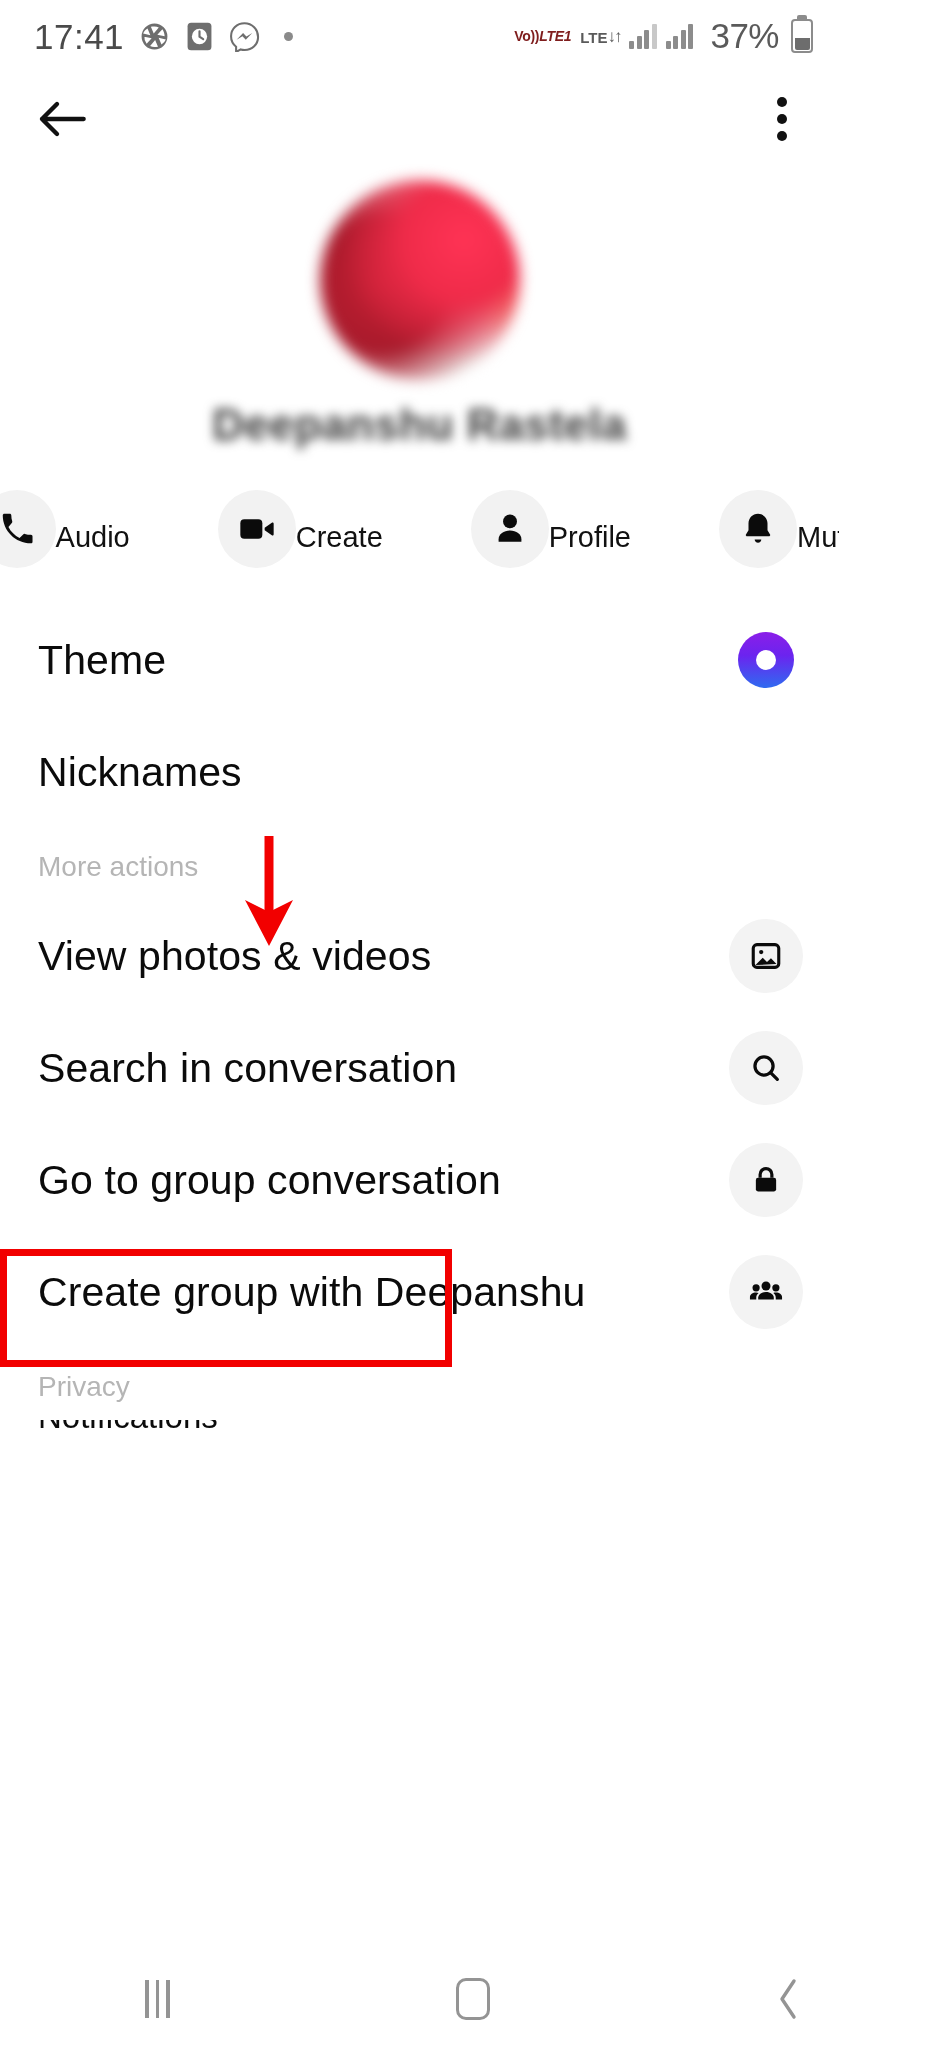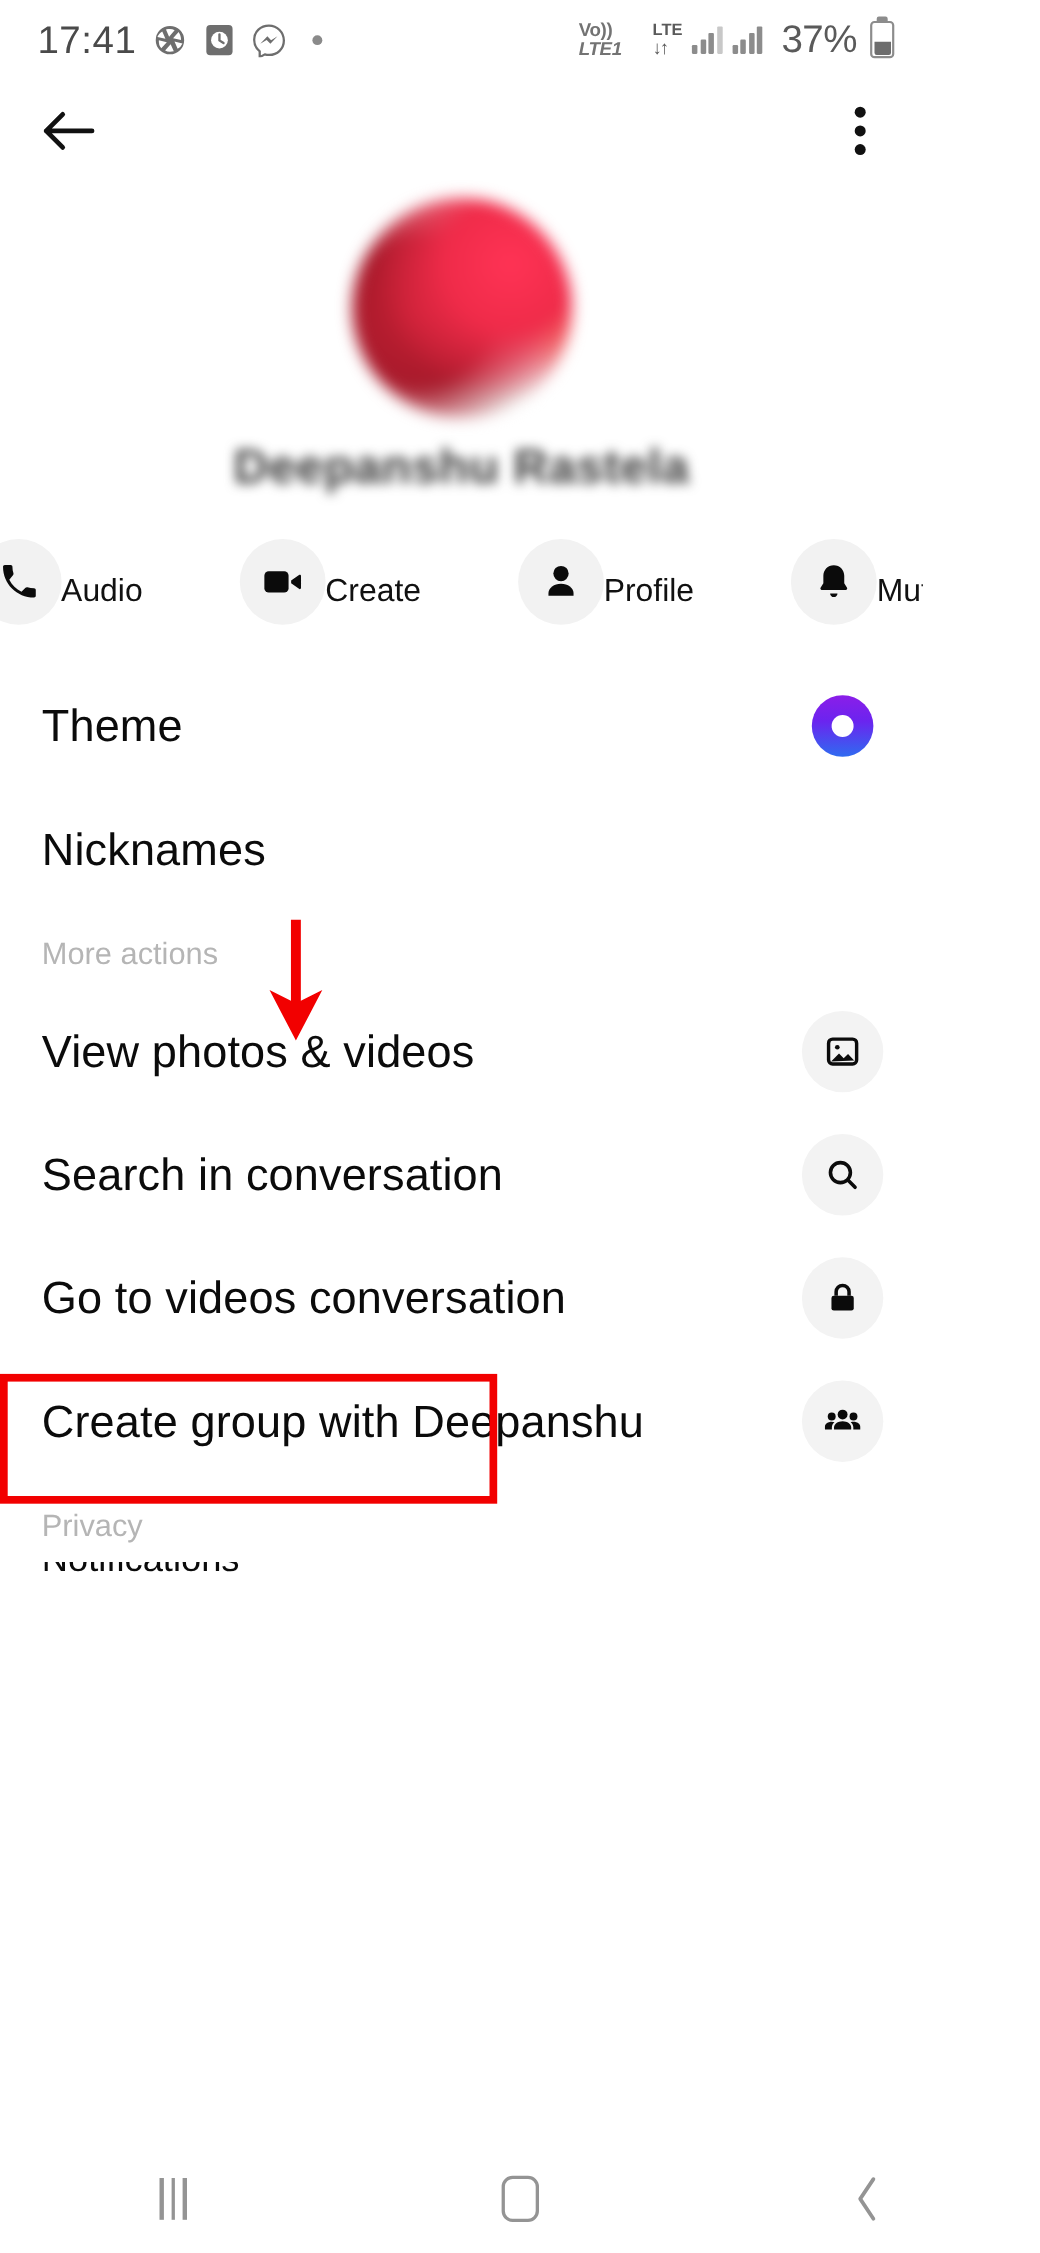--- a/index.html
+++ b/index.html
@@ -29,31 +29,31 @@
     letter-spacing:0.5px; line-height:1;
   }
   .sb-right { display:flex; align-items:center; gap:9px; }
 
   .ic-aperture { width:31px; height:31px; display:block; }
   .ic-clockbox { width:29px; height:31px; display:block; }
   .ic-messenger { width:31px; height:31px; display:block; }
   .sb-dot { width:9px; height:9px; border-radius:50%; background:#8a8a8a; margin-left:9px; }
 
   .volte-stack {
-    display:flex; flex-direction:column;
-    line-height:1.0; color:#737373;
-    font-size:17px; font-weight:700;
+    display:flex; flex-direction:row;
+    line-height:1.0; color:#7f1d1d;
+    font-size:14px; font-weight:700;
     font-family:"Liberation Sans", sans-serif;
   }
   .volte-stack .r1 { letter-spacing:-0.3px; }
   .volte-stack .r2 { letter-spacing:-0.3px;font-style:italic; }
   .lte-stack {
-    display:flex; flex-direction:column; align-items:flex-start;
+    display:flex; flex-direction:row; align-items:flex-end;
     line-height:1.0; color:#5a5a5a;
-    font-size:15px; font-weight:700; margin-left:19px;
+    font-size:15px; font-weight:700; margin-left:0;
   }
   .arrows { font-size:17px; line-height:1; letter-spacing:-2px; }
   .sig { display:flex; align-items:flex-end; gap:2.5px; height:26px; }
   .sig i { display:block; width:5px; background:#8c8c8c; border-radius:1px; }
   .sig i.b1 { height:8px; }
   .sig i.b2 { height:13px; }
   .sig i.b3 { height:19px; }
   .sig i.b4 { height:25px; background:#c8c8c8; }
   .sig2 i.b4 { background:#8c8c8c; }
   .sb-batt-txt { font-size:35px; color:#5a5a5a; font-weight:400; margin-left:8px; letter-spacing:-0.5px;}
@@ -351,21 +351,21 @@
       <span class="menu-label">Search in conversation</span>
       <span class="menu-right">
         <svg width="34" height="34" viewBox="0 0 24 24" fill="none">
           <circle cx="10.6" cy="10.6" r="6.4" stroke="#0b0b0b" stroke-width="2.3"></circle>
           <path d="M15.4 15.4l4.6 4.6" stroke="#0b0b0b" stroke-width="2.3" stroke-linecap="round"></path>
         </svg>
       </span>
     </div>
 
     <div class="menu-row">
-      <span class="menu-label">Go to videos conversation</span>
+      <span class="menu-label">Go to group conversation</span>
       <span class="menu-right">
         <svg width="32" height="32" viewBox="0 0 24 24" fill="none">
           <rect x="4.4" y="10.4" width="15.2" height="10.2" rx="1.6" fill="#0b0b0b"></rect>
           <path d="M7.6 10.4V7.8a4.4 4.4 0 0 1 8.8 0v2.6" stroke="#0b0b0b" stroke-width="2.4"></path>
         </svg>
       </span>
     </div>
 
     <div class="menu-row">
       <span class="menu-label">Create group with Deepanshu</span>

